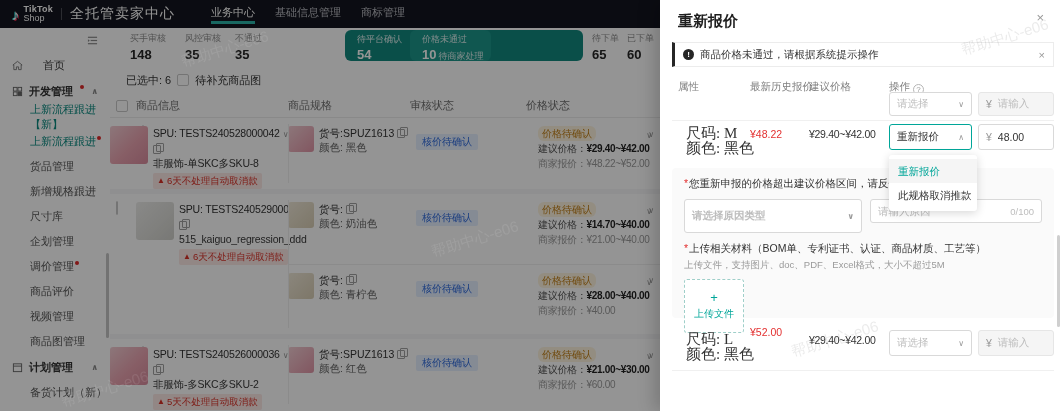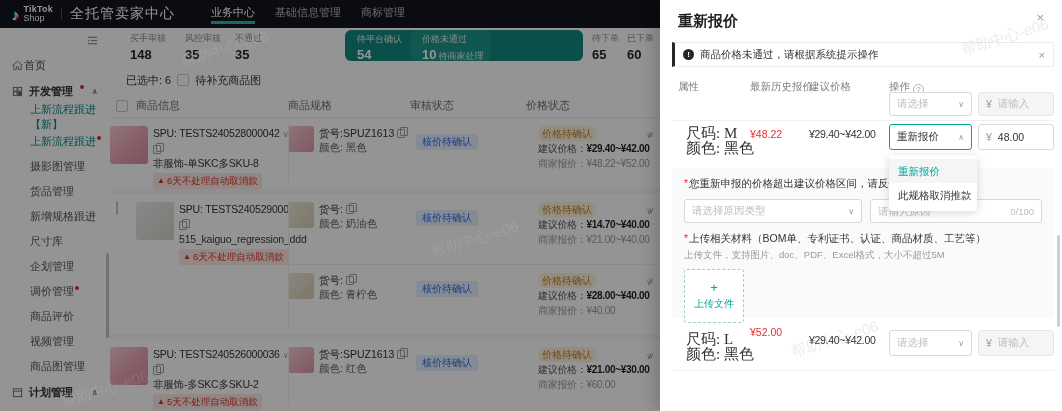--- a/index.html
+++ b/index.html
@@ -18,21 +18,21 @@
   .app-title { color:#fff; font-size:14px; letter-spacing:1px; }
   .nav-menu { display:flex; margin-left:26px; height:28px; }
   .nav-item { color:#b9bac1; font-size:11px; padding:0 10px; display:flex; align-items:center; height:24px; position:relative; cursor:pointer; }
   .nav-item.active { color:#fff; }
   .nav-item.active::after { content:""; position:absolute; left:10px; right:10px; bottom:0; height:3px; background:#2bb3a8; }
 
   
   .sidebar { position:absolute; left:0; top:28px; width:110px; height:383px; background:#fff; z-index:1; }
   .collapse-row { height:24px; display:flex; justify-content:flex-end; align-items:center; padding-right:12px; }
   .side-item { display:flex; align-items:center; font-size:11px; color:#3c3c3c; cursor:pointer; }
-  .side-top { height:26px; padding-left:12px; gap:1px; }
+  .side-top { height:26px; padding-left:12px; gap:20px; }
   .side-group { height:26px; padding-left:12px; gap:6px; font-weight:bold; color:#333; }
   .side-sub { height:25px; padding-left:30px; color:#555; }
   .side-sub.active { color:#0b8b80; }
   .side-ico { width:11px; height:11px; flex:0 0 11px; display:inline-block; }
   .red-dot { width:4px; height:4px; border-radius:50%; background:#e02b2b; display:inline-block; margin:-8px 0 0 1px; }
   .grp-caret { margin-left:auto; margin-right:12px; color:#888; font-size:8px; }
   .side-scrollbar { position:absolute; right:1px; top:225px; width:3px; height:85px; background:#c4c4c4; border-radius:2px; }
 
   
   .main { position:absolute; left:110px; top:28px; width:550px; height:383px; background:#fff; z-index:1; }
@@ -121,21 +121,21 @@
   .sugg-price { position:absolute; left:149px; font-size:10.5px; color:#333; letter-spacing:-.3px; }
   .rowm-sel { position:absolute; left:229px; top:124px; width:83px; height:26px; }
   .rowm-inp { position:absolute; left:318px; top:124px; width:76px; height:26px; }
   .menu { position:absolute; left:229px; top:155px; width:88px; background:#fff; border-radius:3px; box-shadow:0 2px 10px rgba(0,0,0,.16); padding:4px 0; z-index:70; }
   .menu-opt { height:24px; line-height:24px; padding:0 9px; font-size:10.5px; color:#333; cursor:pointer; white-space:nowrap; }
   .menu-opt.sel-opt { color:#00a699; background:#f5f5f5; }
   .reason-box { position:absolute; left:12px; top:168px; width:382px; height:150px; background:#fafafa; border-radius:4px; padding:9px 12px; }
   .req { color:#e33030; margin-right:1px; }
   .reason-hint { font-size:10.5px; color:#333; }
   .reason-ctrls { display:flex; gap:8px; margin-top:8px; }
-  .reason-sel { width:178px; height:24px; }
+  .reason-sel { width:178px; height:34px;font-weight:bold; }
   .reason-inp { width:172px; height:24px; }
   .reason-inp input::placeholder { color:#bdbdbd; }
   .counter { color:#bdbdbd; font-size:9.5px; margin-left:4px; }
   .upload-label { font-size:10.5px; color:#333; margin-top:9px; }
   .upload-hint { font-size:9.5px; color:#9a9a9a; margin-top:3px; }
   .upload-box { width:60px; height:54px; border:1px dashed #9fcfc9; border-radius:3px; background:#fff; margin-top:7px; display:flex; flex-direction:column; align-items:center; justify-content:center; color:#00a699; cursor:pointer; }
   .upload-plus { font-size:13px; line-height:13px; }
   .upload-text { font-size:10px; margin-top:3px; }
   .rowl-sel { position:absolute; left:229px; top:330px; width:83px; height:26px; }
   .rowl-inp { position:absolute; left:318px; top:330px; width:76px; height:26px; }
@@ -195,23 +195,20 @@
       <span>开发管理</span>
         <span class="red-dot"></span>
       <span class="grp-caret">∧</span>
     </div>
     <div class="side-item side-sub active">
         <span>上新流程跟进【新】</span>
       </div>
     <div class="side-item side-sub active">
         <span>上新流程跟进</span>
         <span class="red-dot"></span>
-      </div>
-    <div class="side-item side-sub">
-        <span>摄影图管理</span>
       </div>
     <div class="side-item side-sub">
         <span>货品管理</span>
       </div>
     <div class="side-item side-sub">
         <span>新增规格跟进</span>
       </div>
     <div class="side-item side-sub">
         <span>尺寸库</span>
       </div>

